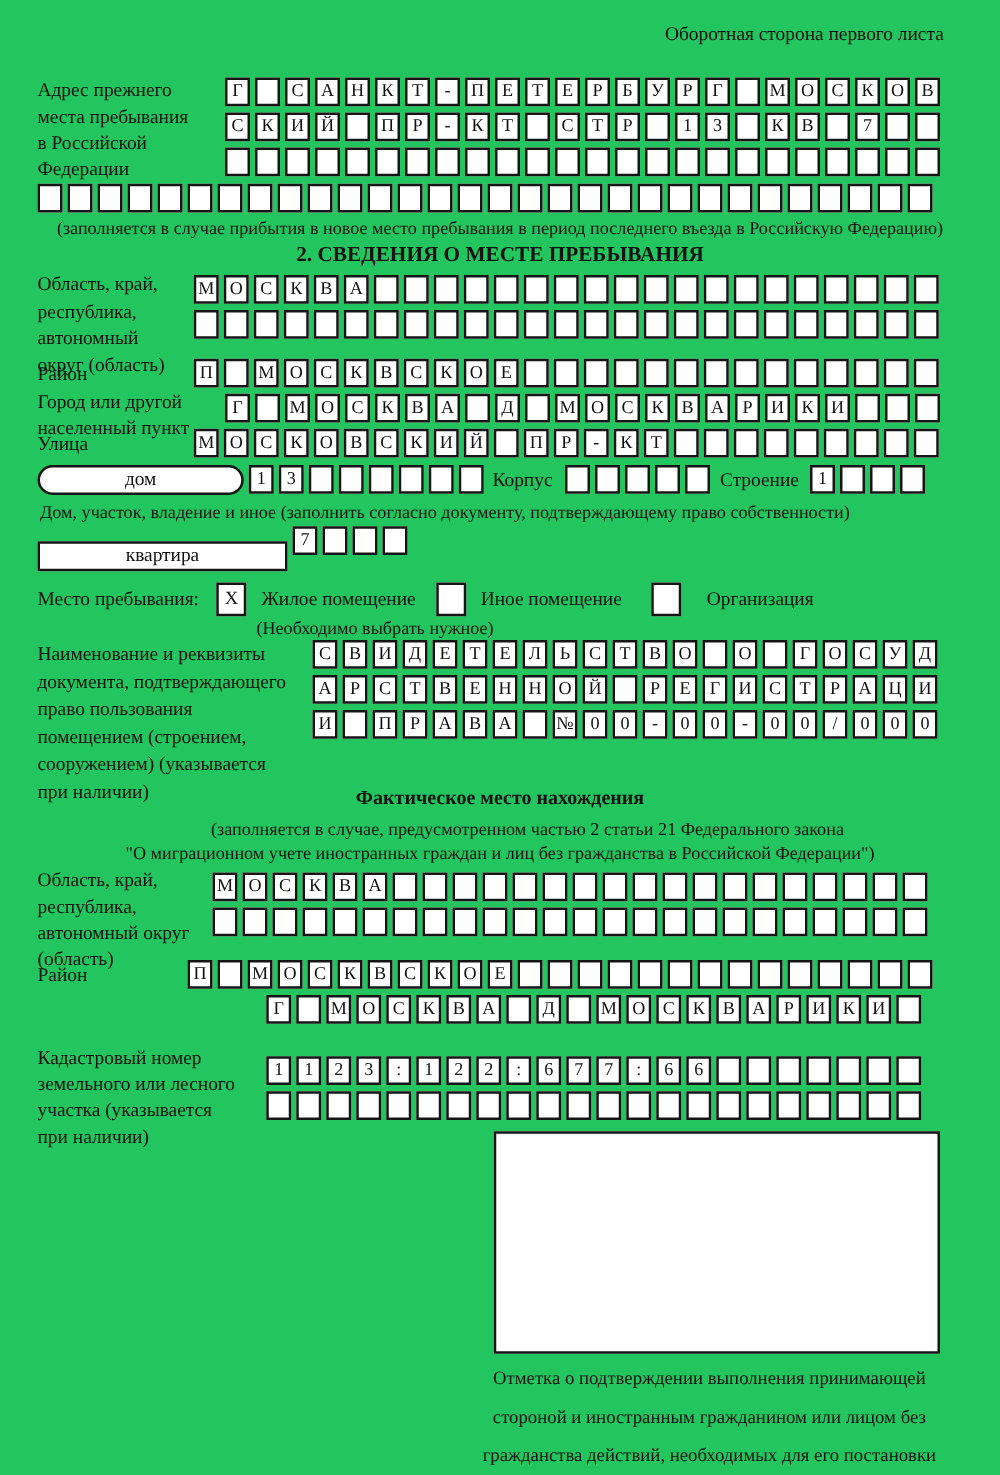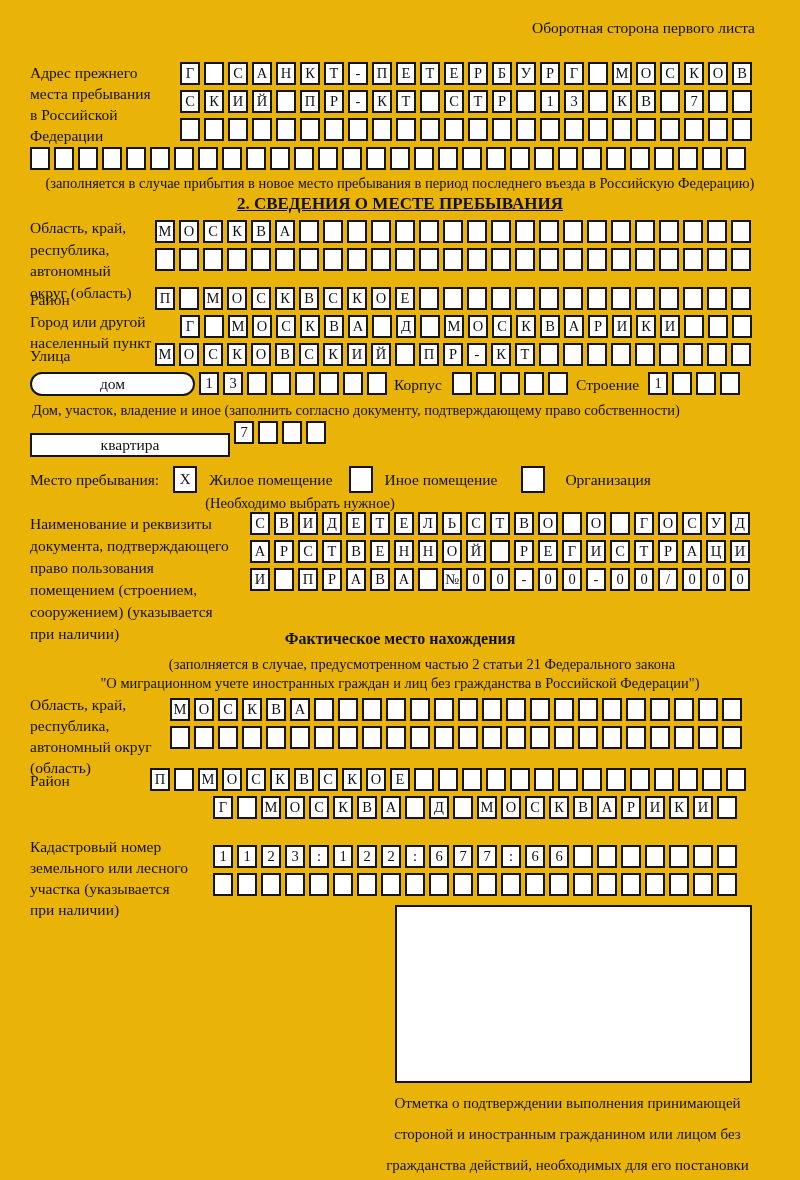--- a/index.html
+++ b/index.html
@@ -1,20 +1,20 @@
 <!DOCTYPE html>
 <html><head>
 <meta charset="utf-8">
 <style>
   * { margin:0; padding:0; box-sizing:content-box; }
   html,body { background:#ffffff; }
   .page {
     position:relative;
     width:800px; height:1180px;
-    background:#eab308;
+    background:#22c55e;
     font-family:"Liberation Serif","DejaVu Serif",serif;
     color:#111;
     overflow:hidden;
   }
   .abs { position:absolute; }
   .label { font-size:15.5px; line-height:21px; white-space:pre-line; }
   .note  { font-size:14.5px; line-height:19px; }
   .center{ text-align:center; }
   .bold  { font-weight:bold; }
   .boxrow{ position:absolute; display:flex; gap:4px; }
@@ -35,21 +35,21 @@
     width:20px; height:23px;
     border:2px solid #151515;
     display:inline-flex; align-items:center; justify-content:center;
     font-size:15px; background:#fff;
   }
   .cbrow { position:absolute; display:flex; align-items:center; }
   .stampbox {
     position:absolute;
     border:2px solid #151515; background:#fff;
   }
-  .title { font-size:17px; font-weight:bold;text-decoration:underline; }
+  .title { font-size:17px; font-weight:bold; }
 </style>
 </head>
 <body>
 
 <div class="page">
 
   <div class="abs note" style="top:18px; right:45px; font-size:15.5px;">Оборотная сторона первого листа</div>
 
   <div class="abs label" style="left:30px; top:62px; width:145px;">Адрес прежнего
 места пребывания

